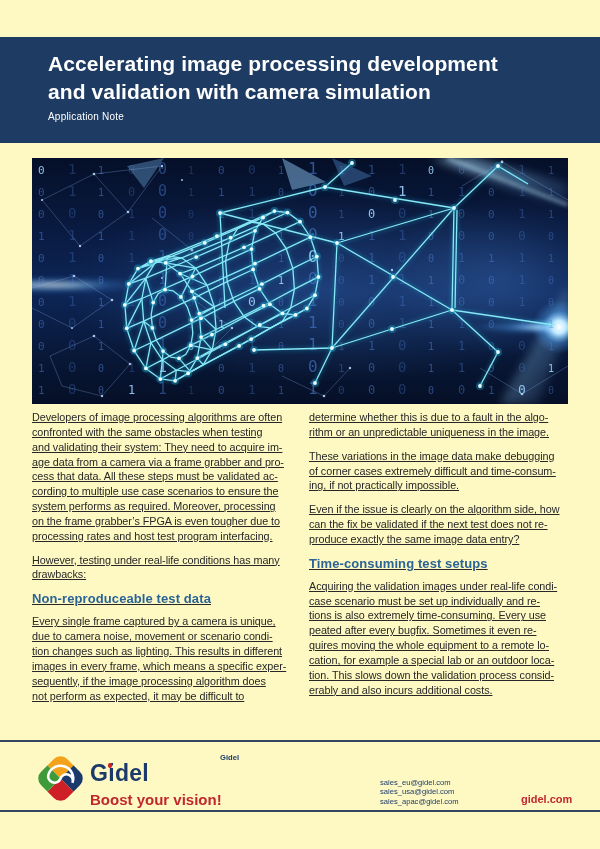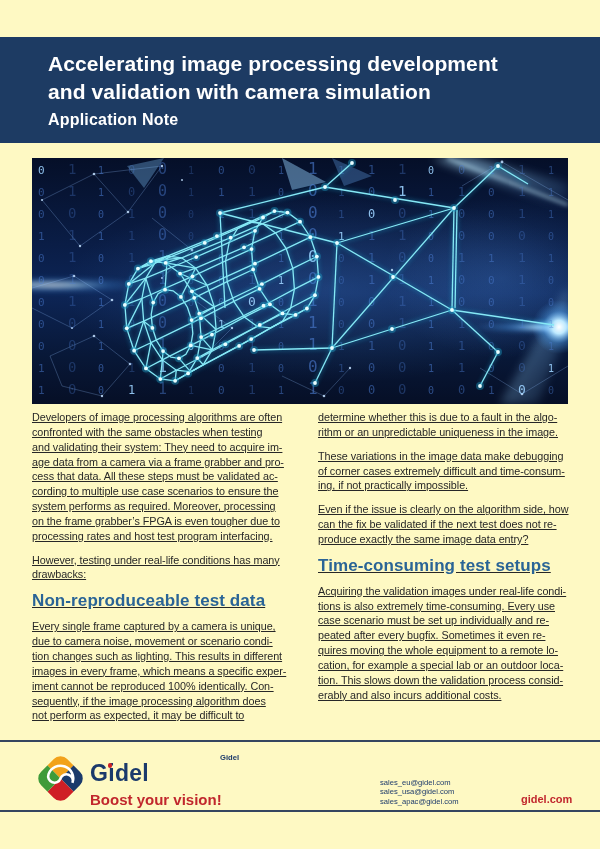--- a/index.html
+++ b/index.html
@@ -4,33 +4,33 @@
 <style>
   html,body{margin:0;padding:0;background:#e8e8e8;}
   .page{position:relative;width:600px;height:849px;background:#fef9c3;overflow:hidden;
         font-family:"Liberation Sans","DejaVu Sans",sans-serif;padding-left:36px;}
 
   
   .hdr{position:absolute;left:0;top:37px;width:600px;height:106px;background:#1d3b63;}
   .hdr .title{position:absolute;left:48px;top:13px;width:520px;color:#ffffff;
         font-size:21px;font-weight:bold;line-height:28px;letter-spacing:.1px;white-space:pre-line;}
   .hdr .subtitle{position:absolute;left:48px;top:74px;color:#ffffff;
-        font-size:16px;font-weight:bold;letter-spacing:.2px;}
+        font-size:10px;font-weight:normal;letter-spacing:.2px;}
 
   
   .hero{position:absolute;left:32px;top:158px;width:536px;height:246px;background:#081736;}
   .hero svg{display:block;}
 
   
   .col{position:absolute;top:410px;width:268px;color:#272727;text-decoration:underline;}
   .col.left{left:32px;}
-  .col.right{left:309px;margin-left:9px;}
+  .col.right{left:309px;}
   .para{font-size:10.8px;line-height:14.85px;margin:0 0 9px 0;letter-spacing:-0.05px;}
   .para div{white-space:nowrap;}
-  .colhead{font-size:17px;font-weight:bold;color:#2a6496;margin:5px 0 8px 0;letter-spacing:.1px;}
+  .colhead{font-size:13px;font-weight:bold;color:#2a6496;margin:5px 0 8px 0;letter-spacing:.1px;}
 
   
   .rule{position:absolute;left:0;width:600px;height:2px;background:#35465f;}
   .rule.top{top:740px;}
   .rule.bottom{top:810px;}
   .logo-mark{position:absolute;left:37px;top:755px;width:47px;height:47px;}
   .logo-word{position:absolute;left:90px;top:760px;font-size:23px;font-weight:bold;
         color:#1b3a6b;letter-spacing:.3px;}
   .i-dot{position:absolute;left:17.5px;top:3px;width:4.5px;height:4.5px;border-radius:50%;
         background:#cf2127;}
@@ -660,21 +660,20 @@
     <div class="para">
         <div>However, testing under real-life conditions has many</div>
         <div>drawbacks:</div>
       </div>
     <div class="colhead">Non-reproduceable test data</div>
     <div class="para">
         <div>Every single frame captured by a camera is unique,</div>
         <div>due to camera noise, movement or scenario condi-</div>
         <div>tion changes such as lighting. This results in different</div>
         <div>images in every frame, which means a specific exper-</div>
-        <div>iment cannot be reproduced 100% identically. Con-</div>
         <div>sequently, if the image processing algorithm does</div>
         <div>not perform as expected, it may be difficult to</div>
       </div>
   </div>
   <div class="col right">
     <div class="para">
         <div>determine whether this is due to a fault in the algo-</div>
         <div>rithm or an unpredictable uniqueness in the image.</div>
       </div>
     <div class="para">
@@ -683,22 +682,22 @@
         <div>ing, if not practically impossible.</div>
       </div>
     <div class="para">
         <div>Even if the issue is clearly on the algorithm side, how</div>
         <div>can the fix be validated if the next test does not re-</div>
         <div>produce exactly the same image data entry?</div>
       </div>
     <div class="colhead">Time-consuming test setups</div>
     <div class="para">
         <div>Acquiring the validation images under real-life condi-</div>
+        <div>case scenario must be set up individually and re-</div>
         <div>tions is also extremely time-consuming. Every use</div>
-        <div>case scenario must be set up individually and re-</div>
         <div>peated after every bugfix. Sometimes it even re-</div>
         <div>quires moving the whole equipment to a remote lo-</div>
         <div>cation, for example a special lab or an outdoor loca-</div>
         <div>tion. This slows down the validation process consid-</div>
         <div>erably and also incurs additional costs.</div>
       </div>
   </div>
 
   <div class="rule top"></div>
 

